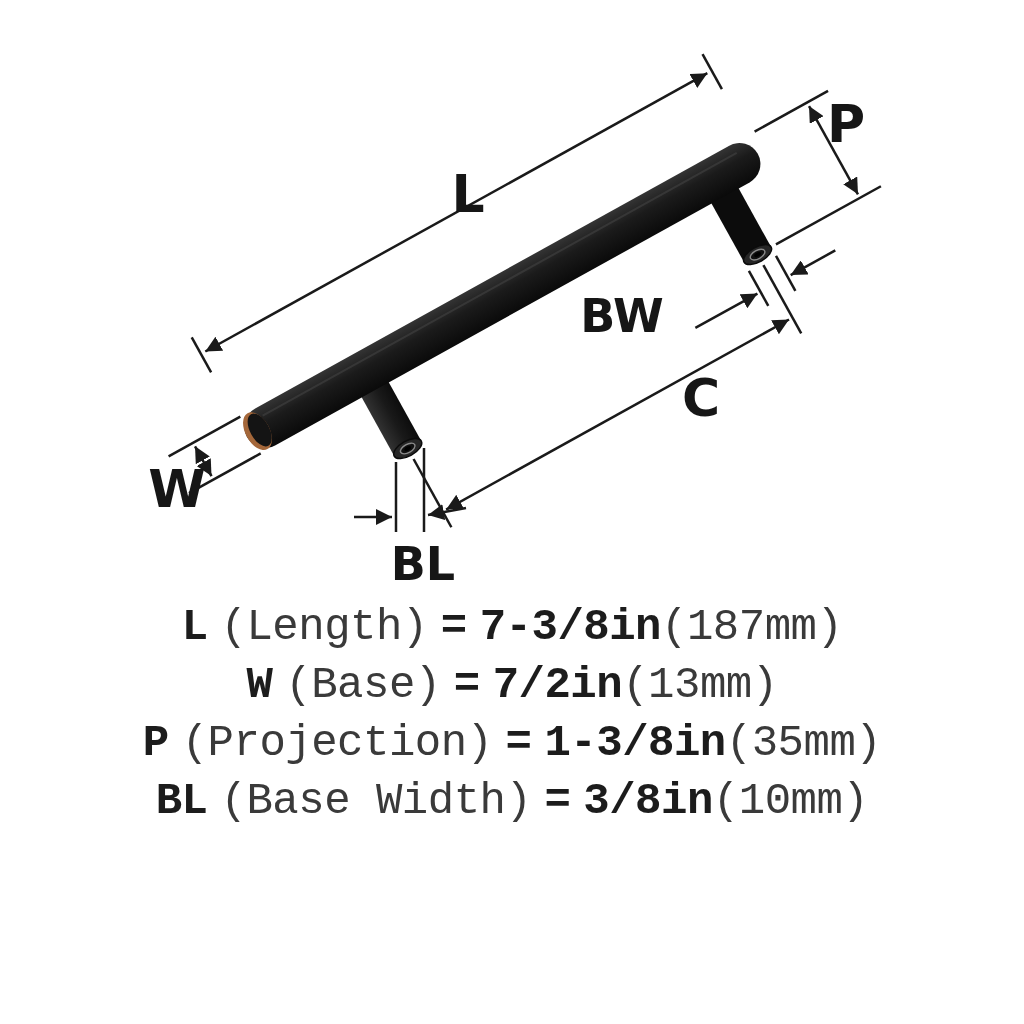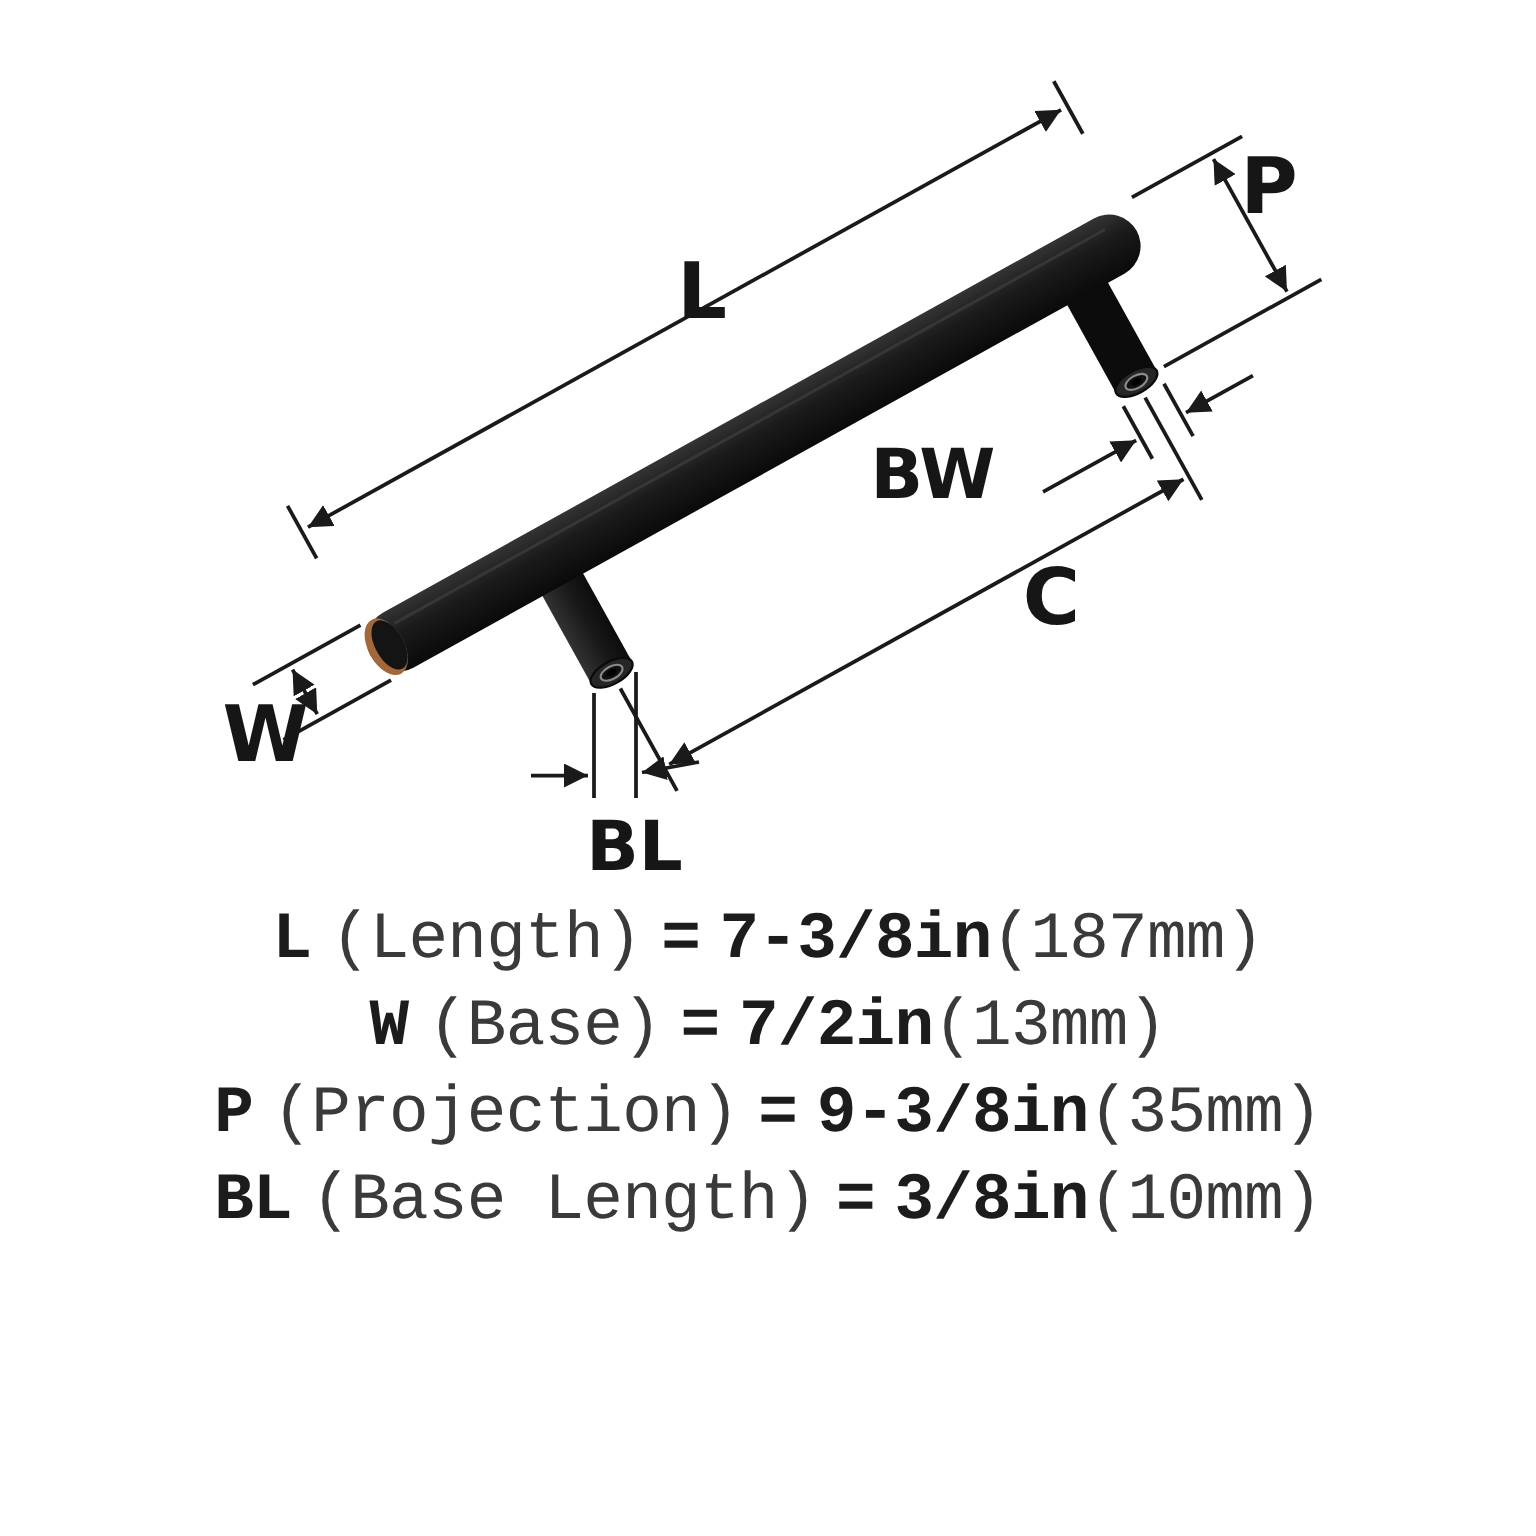--- a/index.html
+++ b/index.html
@@ -143,20 +143,20 @@
     <text class="dim-label" x="177" y="507" font-size="52" text-anchor="middle">W</text>
     <text class="dim-label" x="423" y="580" font-size="46" text-anchor="middle">BL</text>
   </svg>
 
   <div class="specs">
 
     <div class="spec-line"><span class="b abbr">L</span><span class="r name">(Length)</span><span class="b eq">=</span><span class="b value">7-3/8in</span><span class="r metric">(187mm)</span></div>
 
     <div class="spec-line"><span class="b abbr">W</span><span class="r name">(Base)</span><span class="b eq">=</span><span class="b value">7/2in</span><span class="r metric">(13mm)</span></div>
 
-    <div class="spec-line"><span class="b abbr">P</span><span class="r name">(Projection)</span><span class="b eq">=</span><span class="b value">9-3/8in</span><span class="r metric">(35mm)</span></div>
+    <div class="spec-line"><span class="b abbr">P</span><span class="r name">(Projection)</span><span class="b eq">=</span><span class="b value">1-3/8in</span><span class="r metric">(35mm)</span></div>
 
 
-    <div class="spec-line"><span class="b abbr">BL</span><span class="r name">(Base Length)</span><span class="b eq">=</span><span class="b value">3/8in</span><span class="r metric">(10mm)</span></div>
+    <div class="spec-line"><span class="b abbr">BL</span><span class="r name">(Base Width)</span><span class="b eq">=</span><span class="b value">3/8in</span><span class="r metric">(10mm)</span></div>
 
 
   </div>
 </div>
 
 </body></html>

